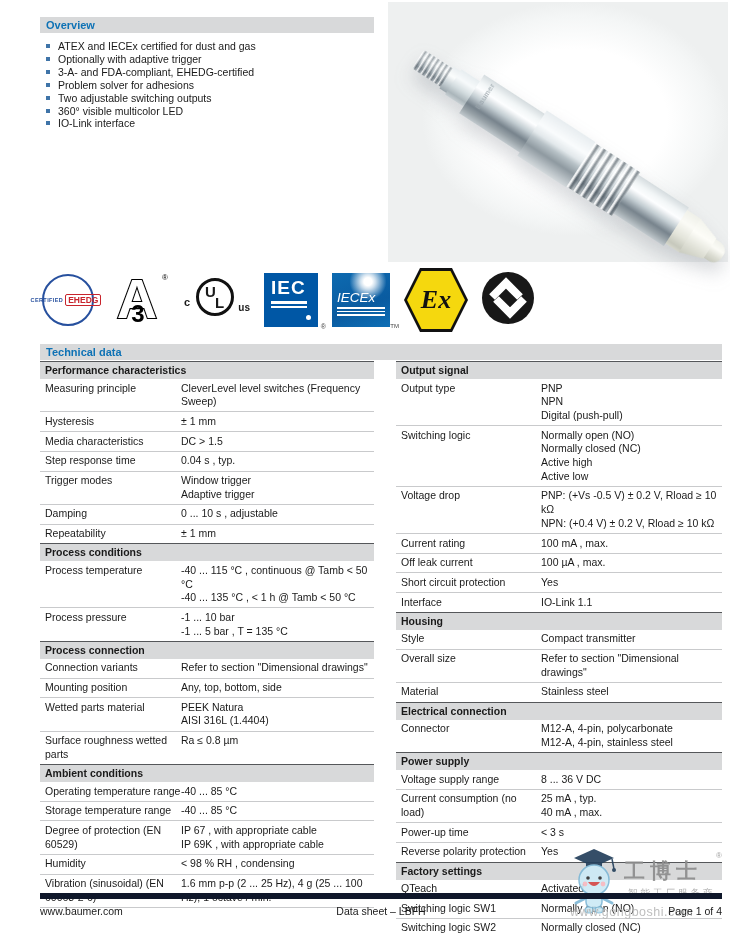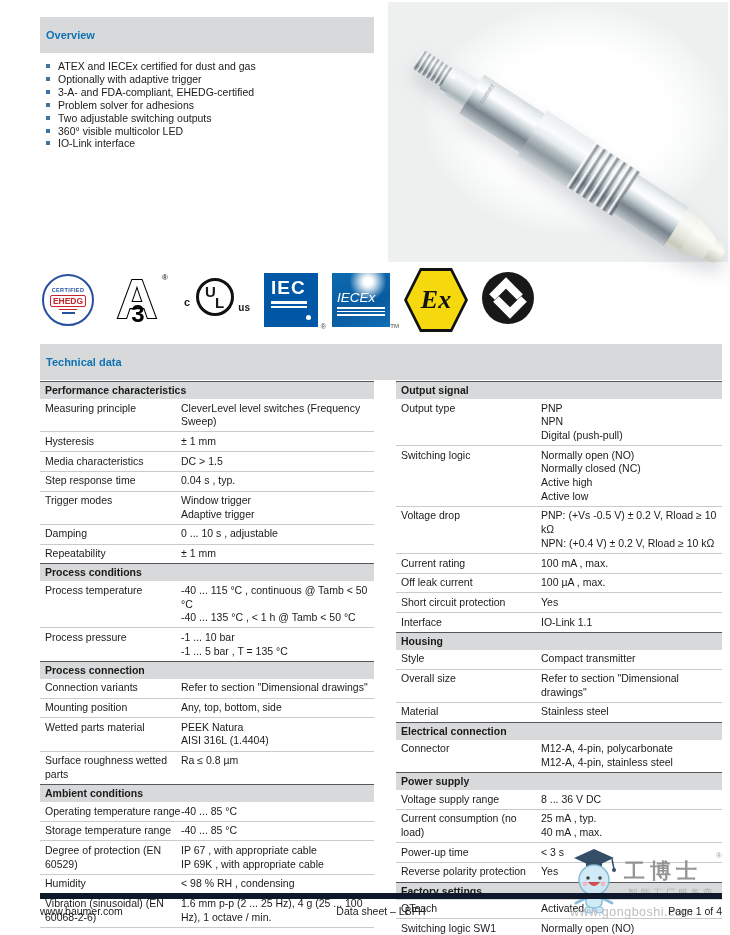--- a/index.html
+++ b/index.html
@@ -2,21 +2,21 @@
 <html><head>
 <meta charset="utf-8">
 <style>
   html,body{margin:0;padding:0;}
   body{
     width:730px;height:935px;position:relative;overflow:hidden;background:#ffffff;
     font-family:"Liberation Sans", sans-serif;color:#1a1a1a;
     --blue:#0e72b5; --gray:#d8d9da; --rowline:#c9cacc; --darkline:#55575a;
   }
   
-  .bar{background:var(--gray);color:var(--blue);font-weight:bold;font-size:11px;padding:12px 6px;}
+  .bar{background:var(--gray);color:var(--blue);font-weight:bold;font-size:11px;padding:2px 6px;}
   
   #overview{position:absolute;left:40px;top:17px;width:334px;}
   #overview ul{margin:7px 0 0 0;padding:0;list-style:none;}
   #overview li{display:flex;gap:8px;font-size:10.5px;line-height:12.9px;padding-left:6px;}
   .blt{width:4px;height:4px;background:#3f74a8;margin-top:4px;flex:none;}
   
   #product-shot{position:absolute;left:388px;top:2px;width:340px;height:260px;
     background:radial-gradient(closest-side at 55% 45%, #ffffff 60%, #f4f6f6 88%, #eef0f0);}
   .sensor{position:absolute;left:30px;top:30px;display:flex;align-items:center;
     transform:rotate(33deg);transform-origin:0 50%;
@@ -38,21 +38,21 @@
   .cone{width:24px;height:40px;clip-path:polygon(0 0,100% 20%,100% 80%,0 100%);
     background:linear-gradient(180deg,#f2f3ec,#fdfdf8 35%,#e0e1d7 70%,#c9cbbf);}
   .nub{width:15px;height:22px;border-radius:0 9px 9px 0;
     background:linear-gradient(180deg,#f0f1ea,#fbfbf6 35%,#dcddd3 70%,#c6c8bc);}
   .brand-mark{position:absolute;left:8px;top:3px;writing-mode:vertical-rl;transform:rotate(180deg);
     font-size:7.5px;color:#97a1a8;letter-spacing:.5px;}
   
   #logos{position:absolute;left:42px;top:268px;height:64px;display:flex;align-items:center;gap:14px;}
   .logo{flex:none;position:relative;}
   .ehedg{width:52px;height:52px;border:2px solid #27509e;border-radius:50%;
-    display:flex;flex-direction:column;align-items:center;justify-content:center;gap:2px;box-sizing:border-box;}
+    display:flex;flex-direction:row;align-items:center;justify-content:center;gap:2px;box-sizing:border-box;}
   .ehedg .cert{font-size:5.5px;color:#27509e;letter-spacing:.4px;font-weight:bold;}
   .ehedg .nm{font-size:8.5px;font-weight:bold;color:#c8242c;border:1px solid #c8242c;border-radius:2px;padding:0 2px;}
   .ehedg .l1{width:18px;height:1.5px;background:#c8242c;}
   .ehedg .l2{width:13px;height:1.5px;background:#27509e;}
   .ul-logo{width:66px;height:56px;}
   .ul-circle{position:absolute;left:12px;top:6px;width:38px;height:38px;border:3px solid #111;border-radius:50%;box-sizing:border-box;}
   .ul-u{position:absolute;left:21px;top:11px;font-weight:bold;font-size:15px;}
   .ul-l{position:absolute;left:31px;top:22px;font-weight:bold;font-size:15px;}
   .ul-c{position:absolute;left:0px;top:24px;font-weight:bold;font-size:11px;}
   .ul-us{position:absolute;right:0px;top:30px;font-weight:bold;font-size:10px;}

